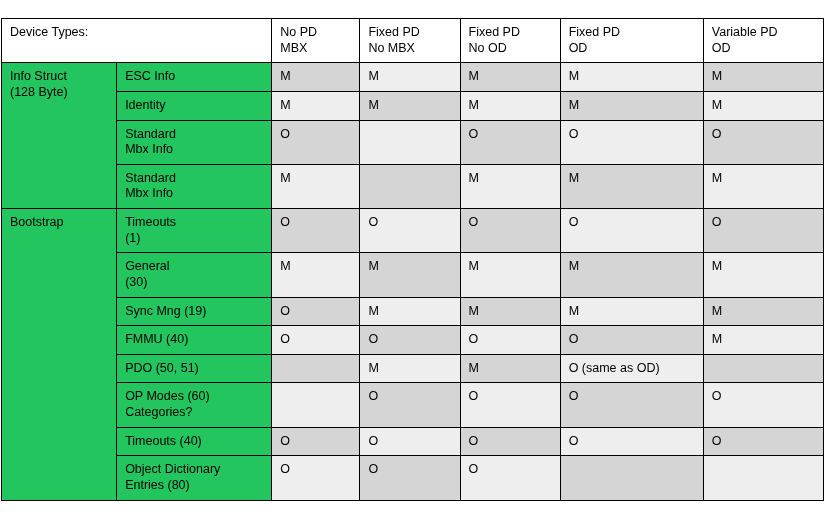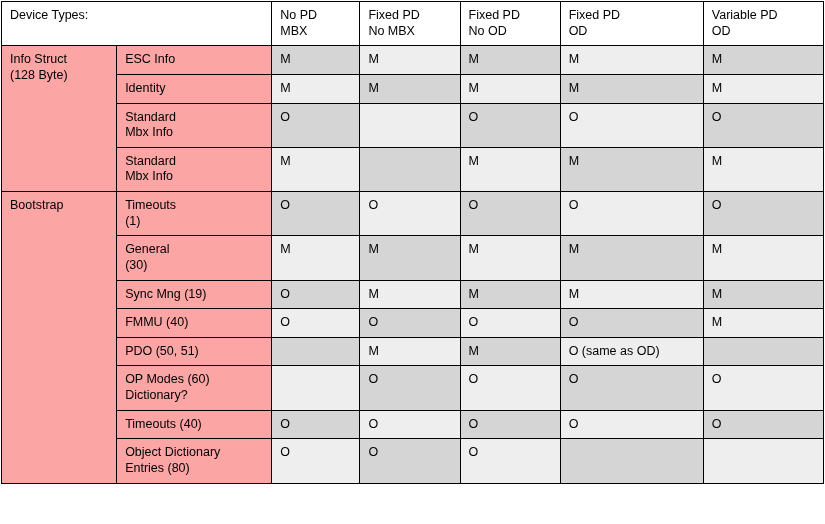--- a/index.html
+++ b/index.html
@@ -11,38 +11,38 @@
     width: 825px;
     height: 524px;
     font-family: "Liberation Sans", sans-serif;
     font-size: 12.5px;
     color: #000000;
     overflow: hidden;
   }
   #device-table {
     border-collapse: collapse;
     width: 823px;
-    margin: 1px 0 0 1px;
+    margin: 18px 0 0 1px;
     table-layout: fixed;
   }
   #device-table td, #device-table th {
     border: 1px solid #000000;
     padding: 6px 8px 6px 8px;
     vertical-align: top;
     font-weight: normal;
     text-align: left;
     line-height: 1.25;
   }
   .hdr {
     font-weight: bold;
     background: #ffffff;
     font-size: 12.5px;
   }
   .grp {
-    background: #fca5a5;
+    background: #22c55e;
     font-size: 12.5px;
   }
   .val {
     text-align: center;
     vertical-align: top;
   }
   .shade-a { background: #d5d5d5; }
   .shade-b { background: #eeeeee; }
   .line2 { display: block; }
 </style>
@@ -184,21 +184,21 @@
       </td>
       <td class="val shade-a"></td>
       <td class="val shade-b">M</td>
       <td class="val shade-a">M</td>
       <td class="val shade-b">O (same as OD)</td>
       <td class="val shade-a"></td>
     </tr>
     <tr>
       <td class="grp">
         <span class="line2">OP Modes (60)</span>
-        <span class="line2">Dictionary?</span>
+        <span class="line2">Categories?</span>
       </td>
       <td class="val shade-b"></td>
       <td class="val shade-a">O</td>
       <td class="val shade-b">O</td>
       <td class="val shade-a">O</td>
       <td class="val shade-b">O</td>
     </tr>
     <tr>
       <td class="grp">
         <span class="line2">Timeouts (40)</span>

